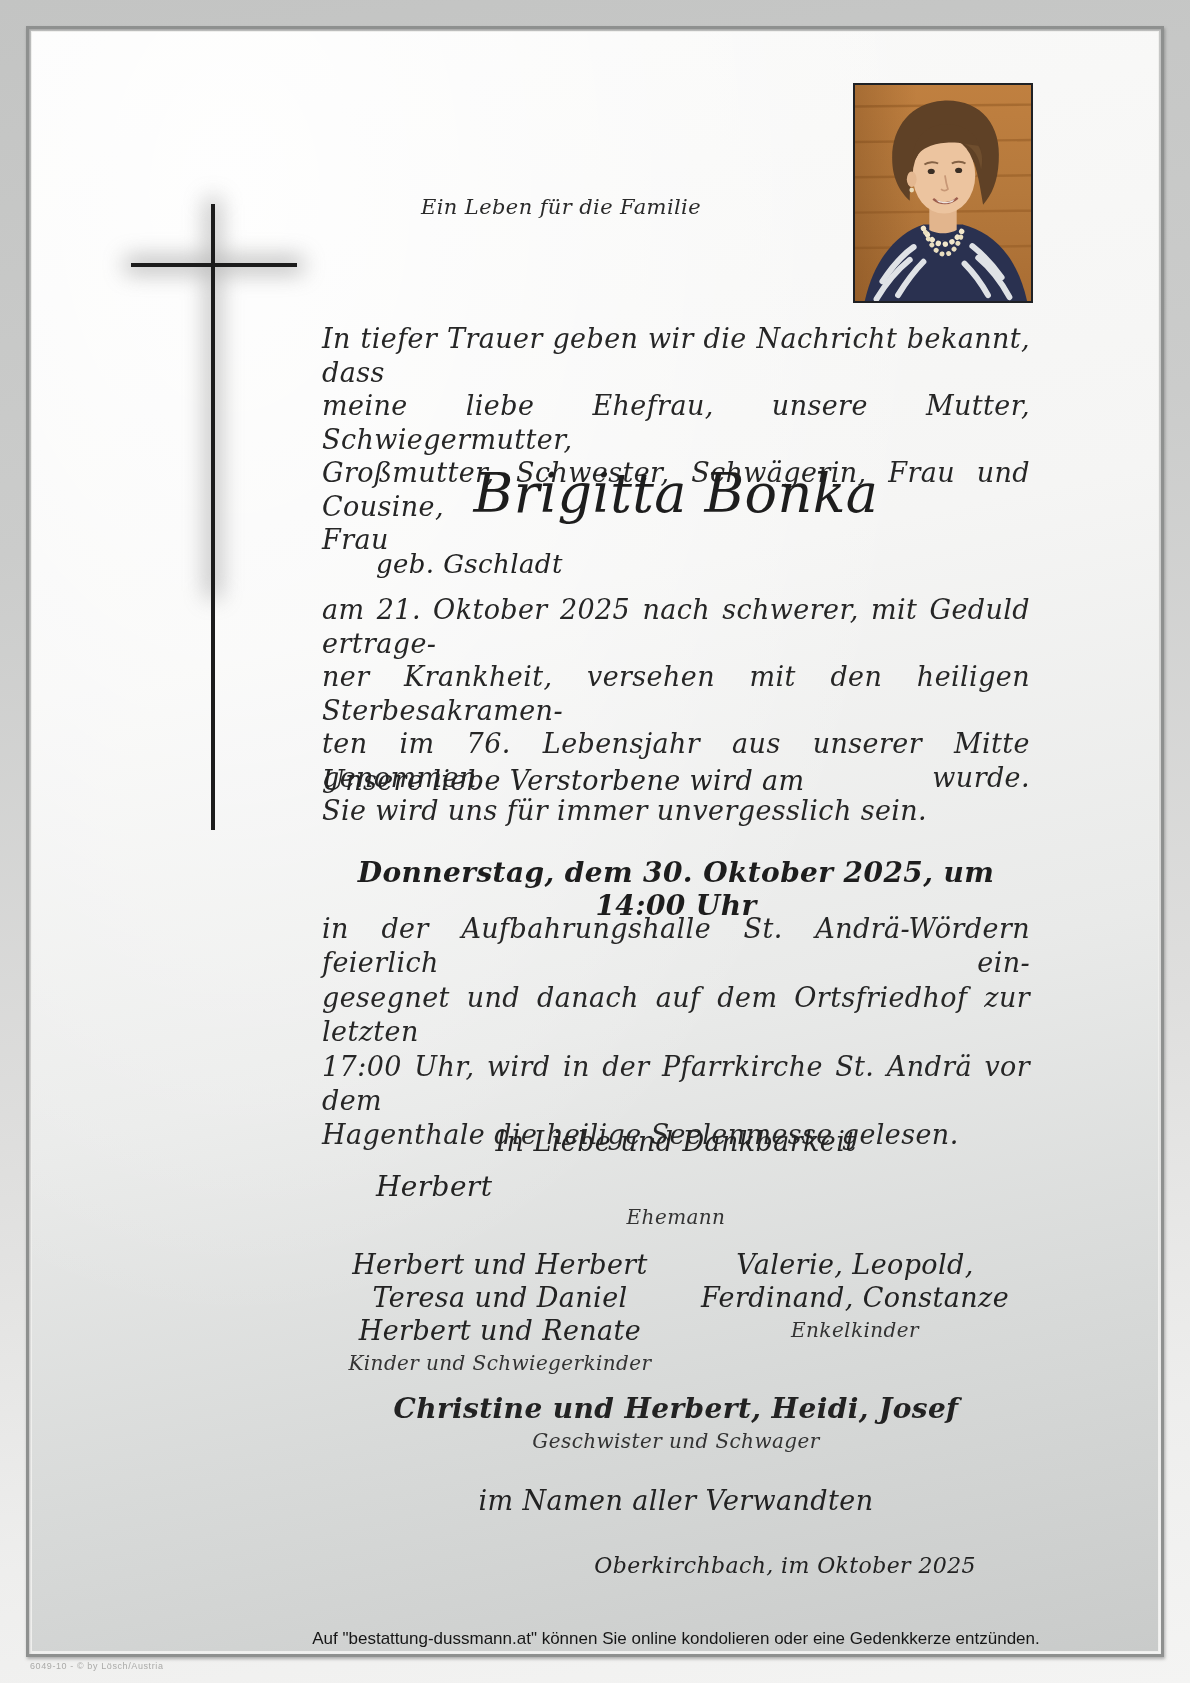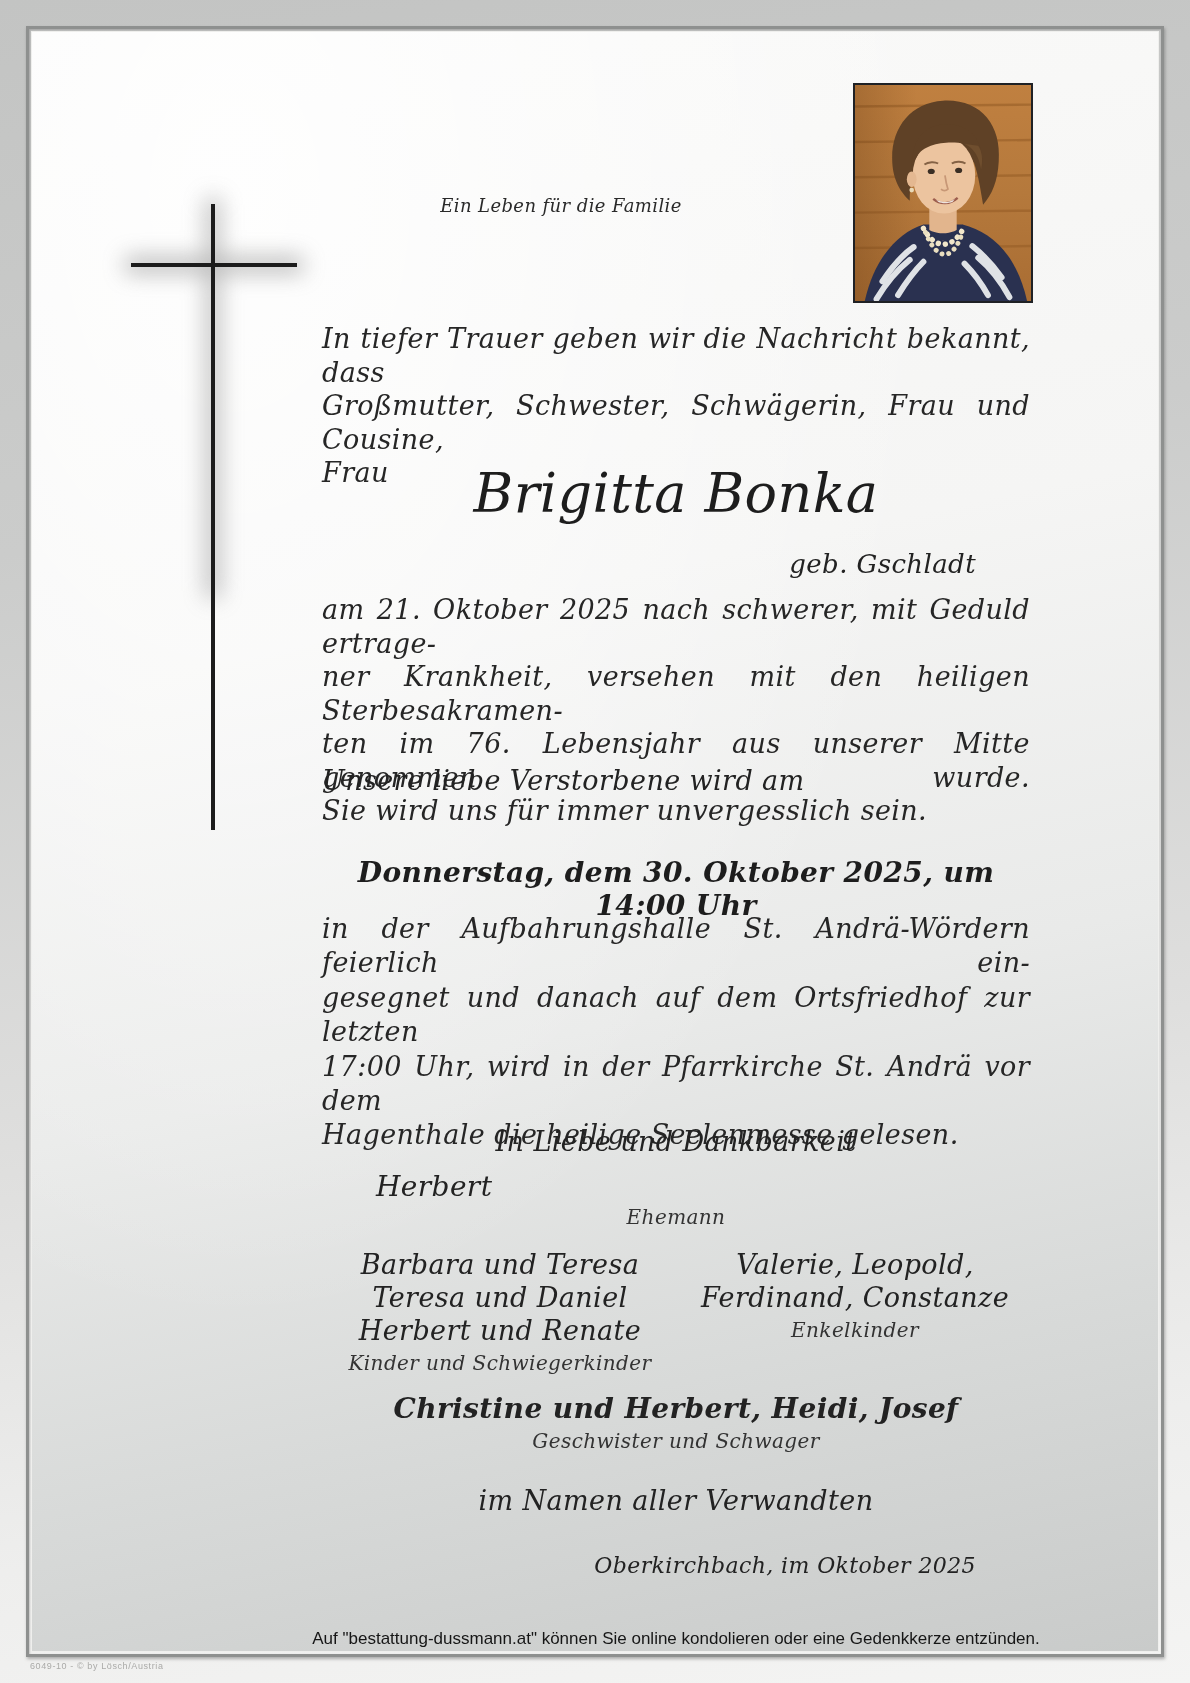--- a/index.html
+++ b/index.html
@@ -32,28 +32,28 @@
   .cross-layer.blur .cv{left:206px;width:14px;top:198px;height:400px;background:#7d7d7d;}
   .cross-layer.blur .ch{left:125px;width:178px;top:257px;height:16px;background:#7d7d7d;}
   
   .photo{
     position:absolute;left:853px;top:83px;width:180px;height:220px;margin:0;
     border:2px solid #1f2125;box-sizing:border-box;background:#b5793c;
   }
   .photo svg{display:block;width:100%;height:100%;}
   
   .tb{position:absolute;font-style:italic;letter-spacing:.4px;}
-  .motto{left:411px;top:195px;width:300px;text-align:center;font-size:18px;color:#2a2a2a;}
+  .motto{left:411px;top:195px;width:300px;text-align:center;font-size:21px;color:#2a2a2a;}
   .para{left:322px;width:708px;font-size:27px;line-height:33.5px;color:#262626;}
   .p1{top:322px;}
   .p2{top:593px;}
   .p3{top:912px;line-height:34.4px;}
   .jl{text-align:justify;text-align-last:justify;}
   .name{left:376px;top:462px;width:600px;text-align:center;font-size:54px;font-weight:normal;margin:0;color:#1d1d1d;}
-  .maiden{left:376px;top:549px;width:600px;text-align:right;font-size:26px;}
+  .maiden{left:376px;top:549px;width:600px;text-align:left;font-size:26px;}
   .intro{left:322px;top:765px;width:708px;font-size:27px;}
   .datetime{left:322px;top:856px;width:708px;text-align:center;font-size:28px;font-weight:bold;color:#1d1d1d;}
   .closing{left:376px;top:1126px;width:600px;text-align:center;font-size:27px;}
   .husband{left:376px;top:1170px;width:600px;font-size:28px;}
   .role{font-size:20px;color:#333333;text-align:center;}
   .role-husband{left:376px;top:1205px;width:600px;}
   .fam-col{width:340px;text-align:center;font-size:27px;line-height:33px;}
   .col-left{left:330px;top:1248px;}
   .col-right{left:685px;top:1248px;}
   .fam-col .role{line-height:26px;margin-top:3px;font-style:italic;}
@@ -150,20 +150,21 @@
       <path d="M80,116 C87,122 97,122 105,115" stroke="#9c5d4d" stroke-width="2.4" fill="none"></path>
       <path d="M83,117 C89,120 97,120 102,116 L100,119 C95,121 89,121 85,119 Z" fill="#f6f3ee" opacity="0.9"></path>
 
       <path d="M70,146 C82,168 100,168 112,144" stroke="#f2e7cb" stroke-width="5.5" fill="none" stroke-linecap="round" stroke-dasharray="0.1 7.2"></path>
       <path d="M72,150 C84,180 100,180 110,150" stroke="#eadfc0" stroke-width="5" fill="none" stroke-linecap="round" stroke-dasharray="0.1 7"></path>
     </svg>
   </figure>
 
   <div class="tb para p1">
     <div class="jl">In tiefer Trauer geben wir die Nachricht bekannt, dass</div>
+    <div class="jl">meine liebe Ehefrau, unsere Mutter, Schwiegermutter,</div>
     <div class="jl">Großmutter, Schwester, Schwägerin, Frau und Cousine,</div>
     <div>Frau</div>
   </div>
 
   <h1 class="tb name">Brigitta Bonka</h1>
   <div class="tb maiden">geb. Gschladt</div>
 
   <div class="tb para p2">
     <div class="jl">am 21. Oktober 2025 nach schwerer, mit Geduld ertrage-</div>
     <div class="jl">ner Krankheit, versehen mit den heiligen Sterbesakramen-</div>
@@ -178,21 +179,21 @@
     <div class="jl">gesegnet und danach auf dem Ortsfriedhof zur letzten</div>
     <div class="jl">17:00 Uhr, wird in der Pfarrkirche St. Andrä vor dem</div>
     <div>Hagenthale die heilige Seelenmesse gelesen.</div>
   </div>
 
   <div class="tb closing">In Liebe und Dankbarkeit</div>
   <div class="tb husband">Herbert</div>
   <div class="tb role role-husband">Ehemann</div>
 
   <div class="tb fam-col col-left">
-    <div>Barbara und Teresa</div>
+    <div>Herbert und Herbert</div>
     <div>Teresa und Daniel</div>
     <div>Herbert und Renate</div>
     <div class="role">Kinder und Schwiegerkinder</div>
   </div>
 
   <div class="tb fam-col col-right">
     <div>Valerie, Leopold,</div>
     <div>Ferdinand, Constanze</div>
     <div class="role">Enkelkinder</div>
   </div>

